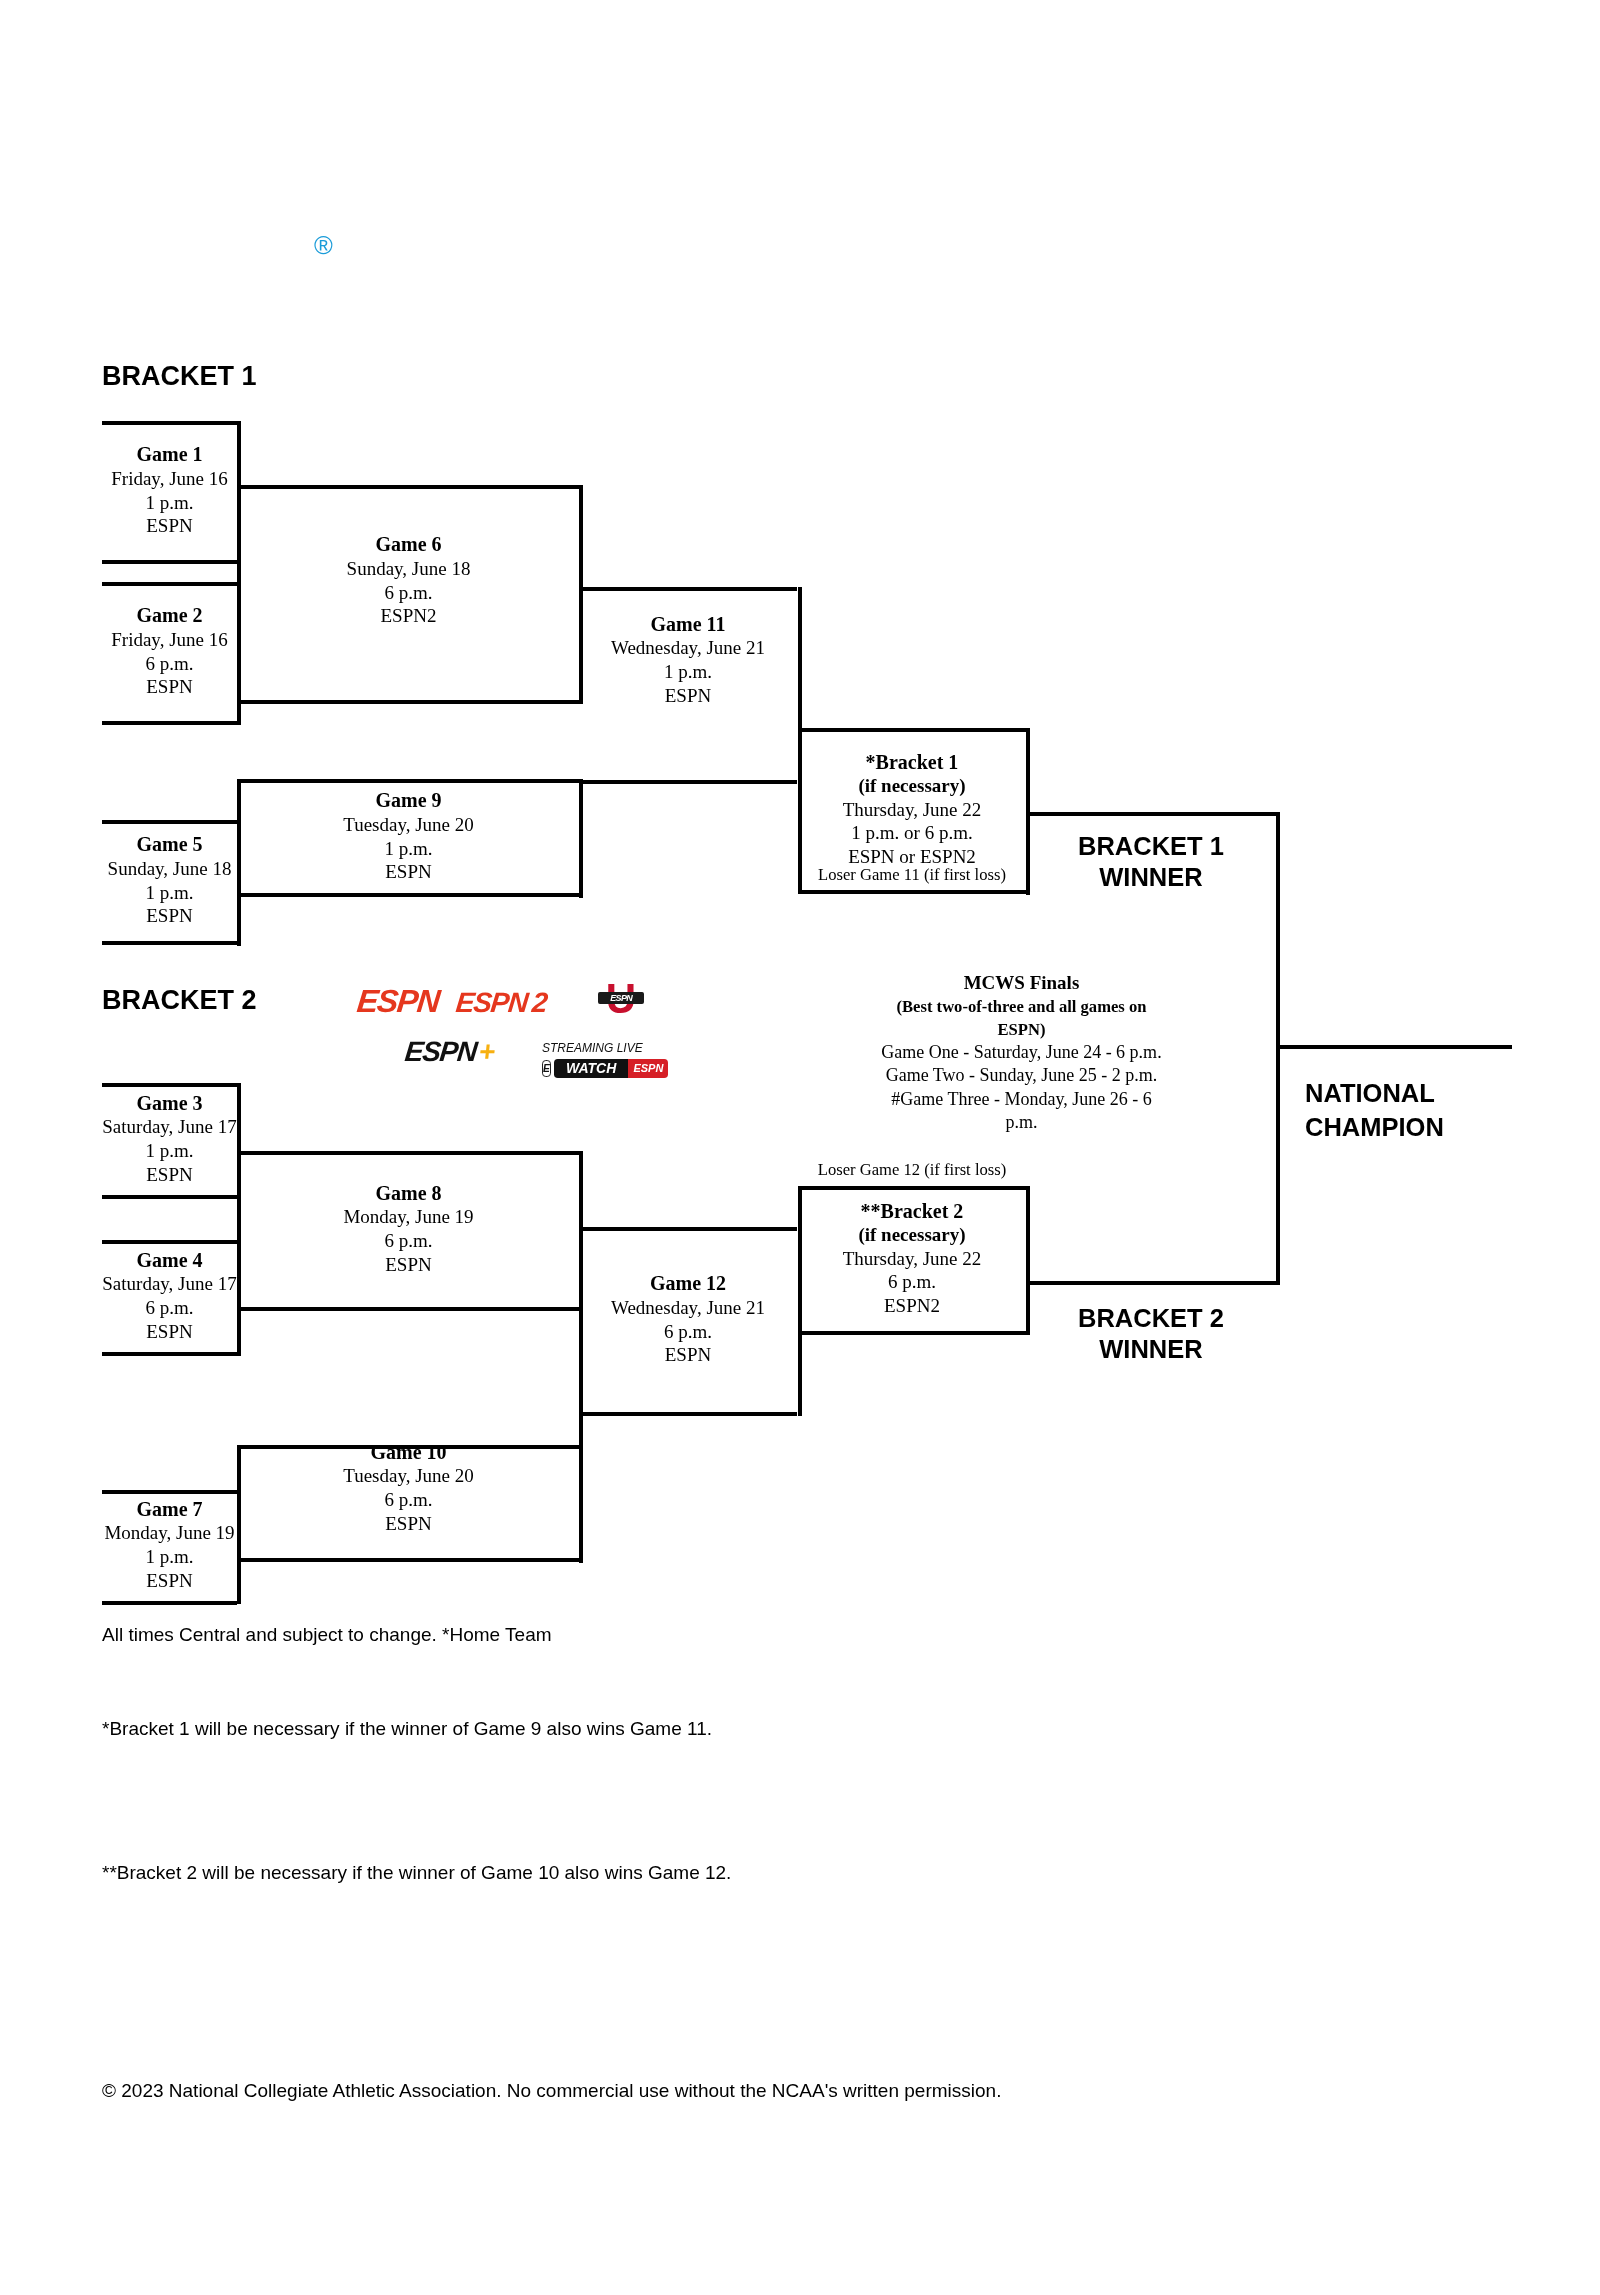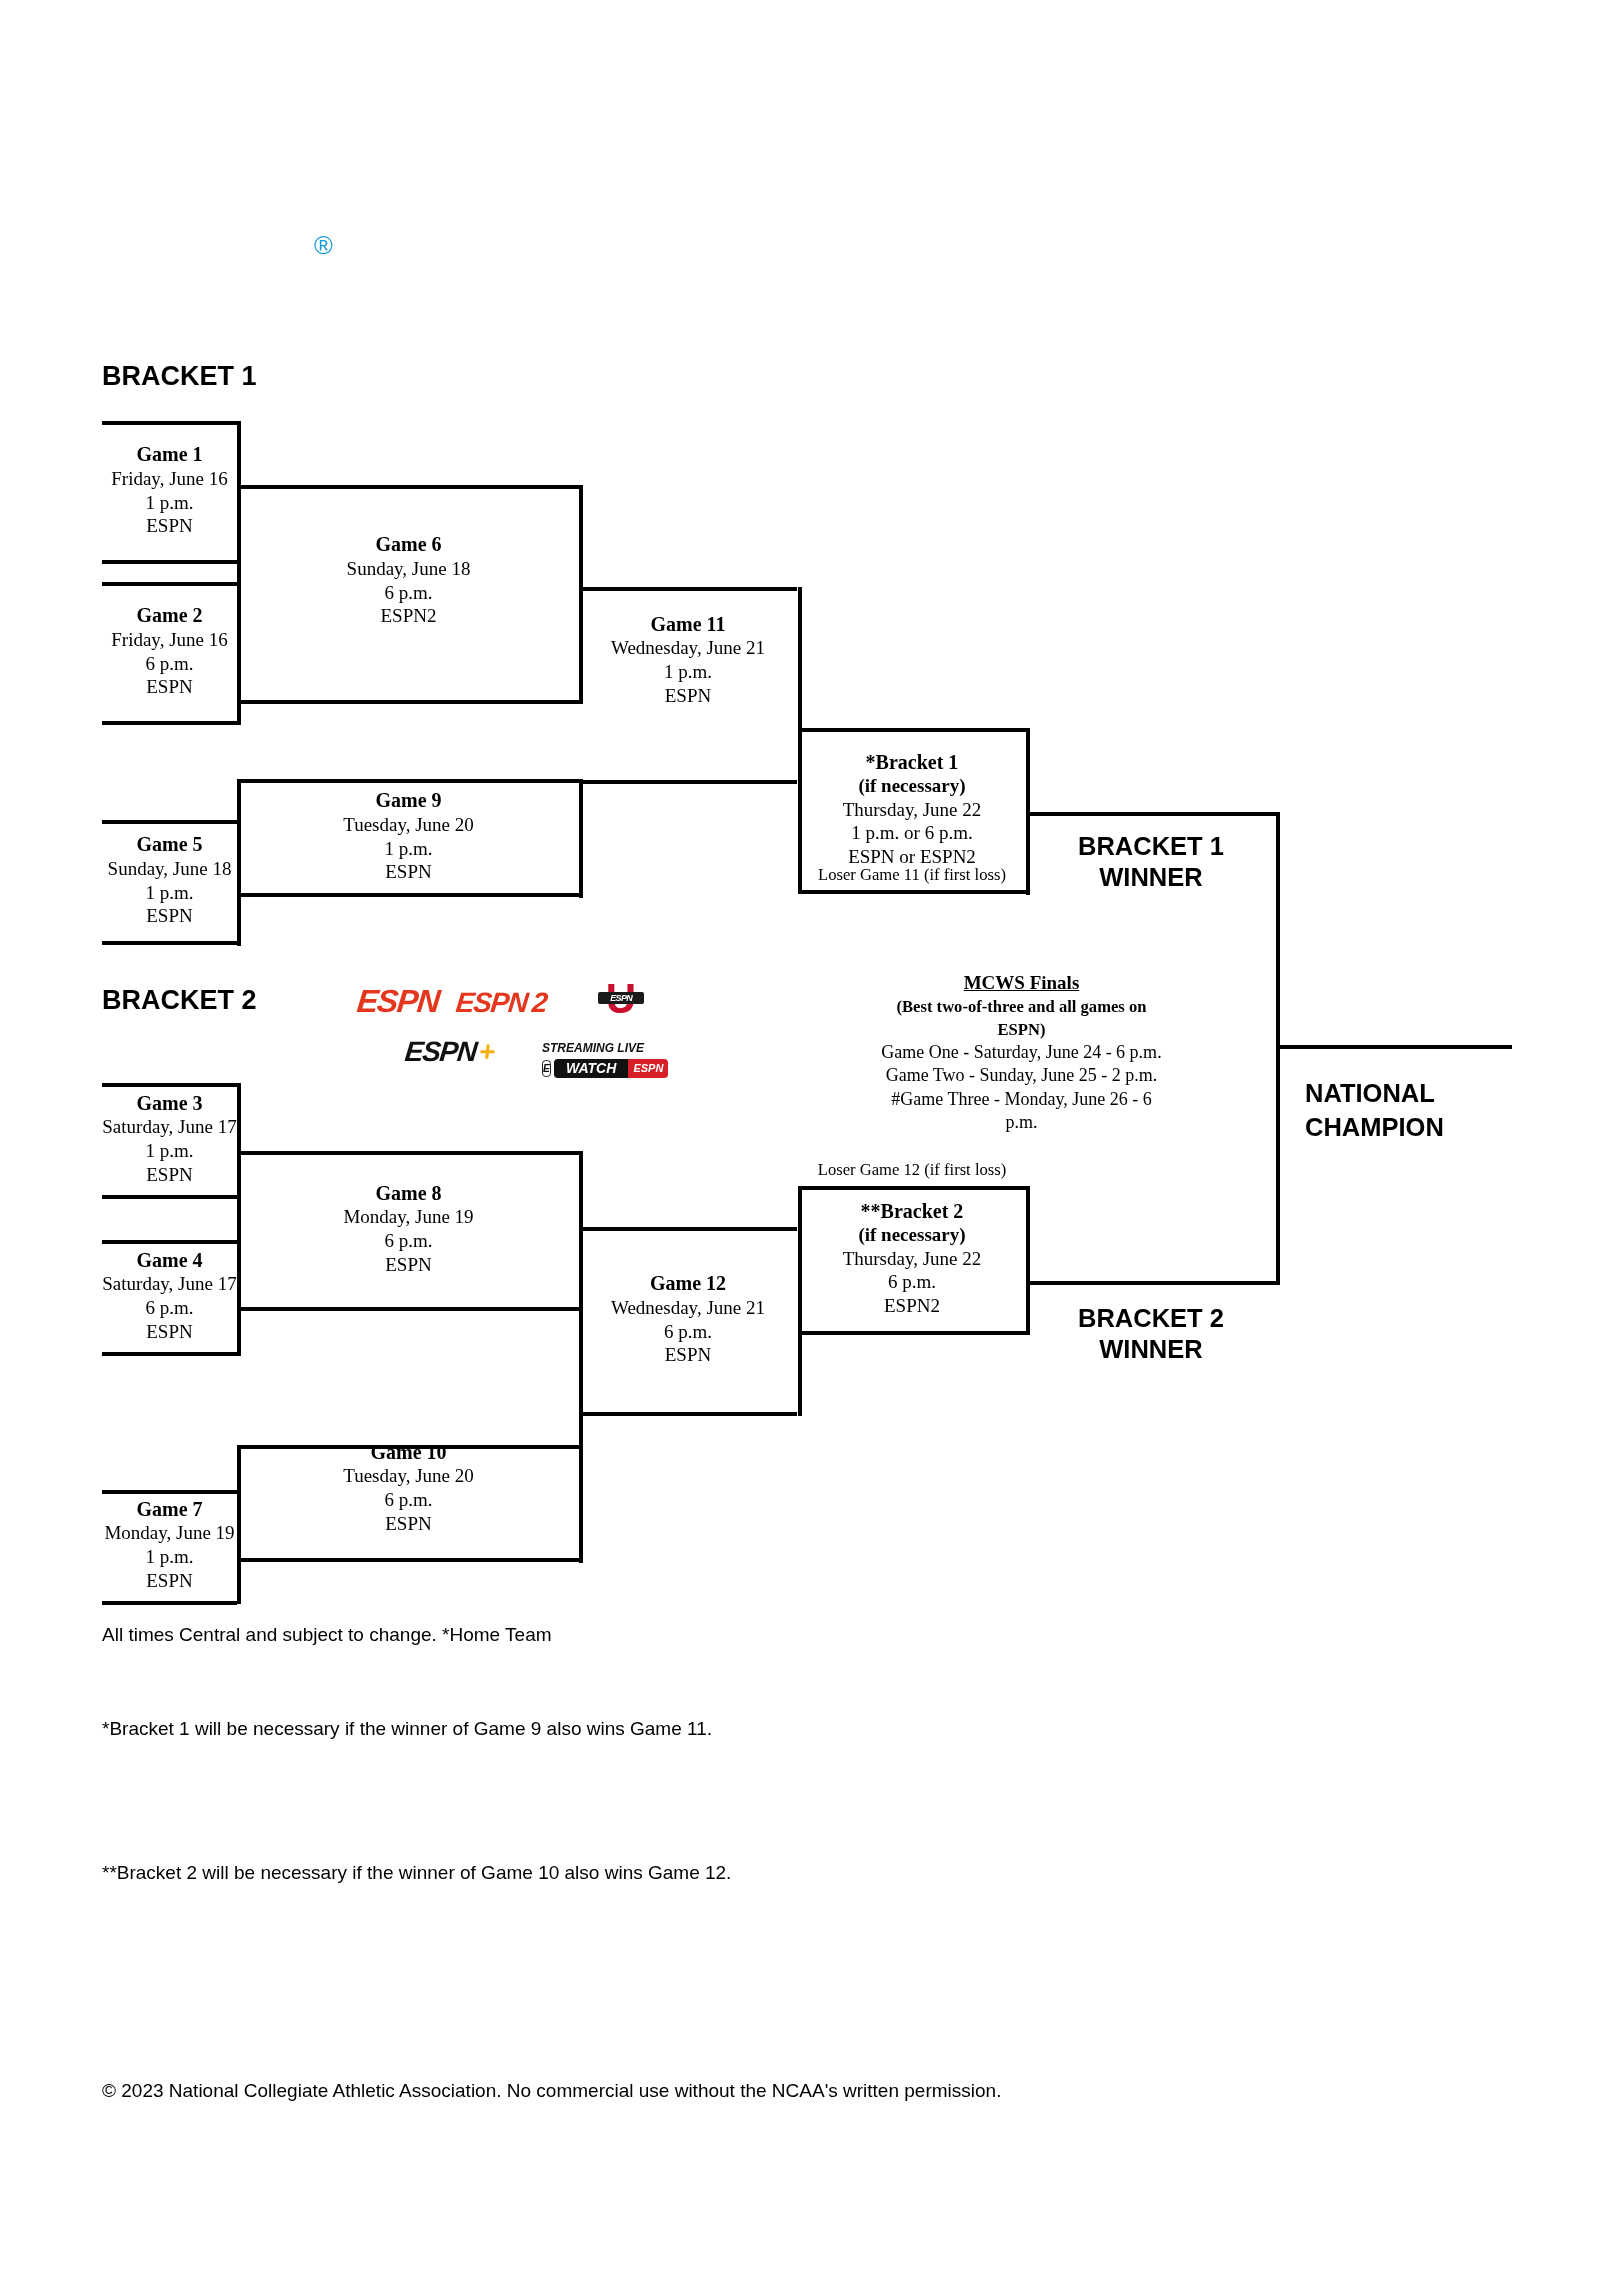--- a/index.html
+++ b/index.html
@@ -48,21 +48,21 @@
   #g7 {left:102px;top:1490px;width:135px;height:110px;}
   #g8 {left:237px;top:1151px;width:343px;height:156px;}
   #g10{left:237px;top:1445px;width:343px;height:86px;}
   #g12{left:579px;top:1227px;width:218px;height:185px;}
   #b2if{left:798px;top:1186px;width:228px;height:145px;}
   #loser12{position:absolute;left:798px;top:1160px;width:228px;text-align:center;
         font-size:16.6px;}
 
   
   #finals{position:absolute;left:881px;top:971px;width:281px;text-align:center;}
-  #finals .f1{font-weight:bold;font-size:19px;line-height:23.6px;text-decoration:underline;}
+  #finals .f1{font-weight:bold;font-size:19px;line-height:23.6px;}
   #finals .f2{font-weight:bold;font-size:16.6px;line-height:23px;}
   #finals .fg{font-size:18px;line-height:23.6px;}
 
   
   .biglabel{position:absolute;font-family:"Liberation Sans",sans-serif;font-weight:bold;
         font-size:25.5px;line-height:31px;text-align:center;}
   #b1winner{left:1026px;top:831px;width:250px;}
   #b2winner{left:1026px;top:1303px;width:250px;}
   #champion{left:1305px;top:1076px;width:255px;text-align:left;line-height:34px;}
 
@@ -80,21 +80,21 @@
         color:#c8102e;line-height:47px;}
   #espnu-logo .band{position:absolute;left:-3.8px;top:16.6px;width:46px;height:12.8px;
         background:#1a1a1a;border-radius:1.9px;display:flex;align-items:center;
         justify-content:center;}
   #espnu-logo .band span{color:#fff;font-size:9px;letter-spacing:-0.6px;}
   #espnplus-logo{position:absolute;left:405px;top:1036px;font-size:28px;color:#111;
         transform:skewX(-6deg);}
   #espnplus-logo .plus{color:#f7b010;margin-left:2.6px;}
   #watch-logo{position:absolute;left:542px;top:1041px;width:108px;
         font-family:"Liberation Sans",sans-serif;}
-  #watch-logo .stream{font-weight:700;font-style:italic;font-size:12px;color:#111;
+  #watch-logo .stream{font-weight:400;font-style:italic;font-size:12px;color:#111;
         letter-spacing:0px;white-space:nowrap;}
   #watch-logo .badge{margin-top:3.8px;display:flex;align-items:center;}
   #watch-logo .ebox{width:15.3px;height:15.3px;border:1.9px solid #222;border-radius:3.8px;
         display:flex;align-items:center;justify-content:center;background:#fff;
         font-weight:900;font-style:italic;font-size:10.2px;color:#111;}
   #watch-logo .wbox{margin-left:3.2px;background:#111;color:#fff;border-radius:3.8px 0 0 3.8px;
         height:19px;display:flex;align-items:center;padding:0 12px;font-weight:900;
         font-style:italic;font-size:14px;}
   #watch-logo .rbox{background:#d61f26;color:#fff;border-radius:0 3.8px 3.8px 0;height:19px;
         display:flex;align-items:center;padding:0 5.1px;font-weight:900;font-style:italic;

